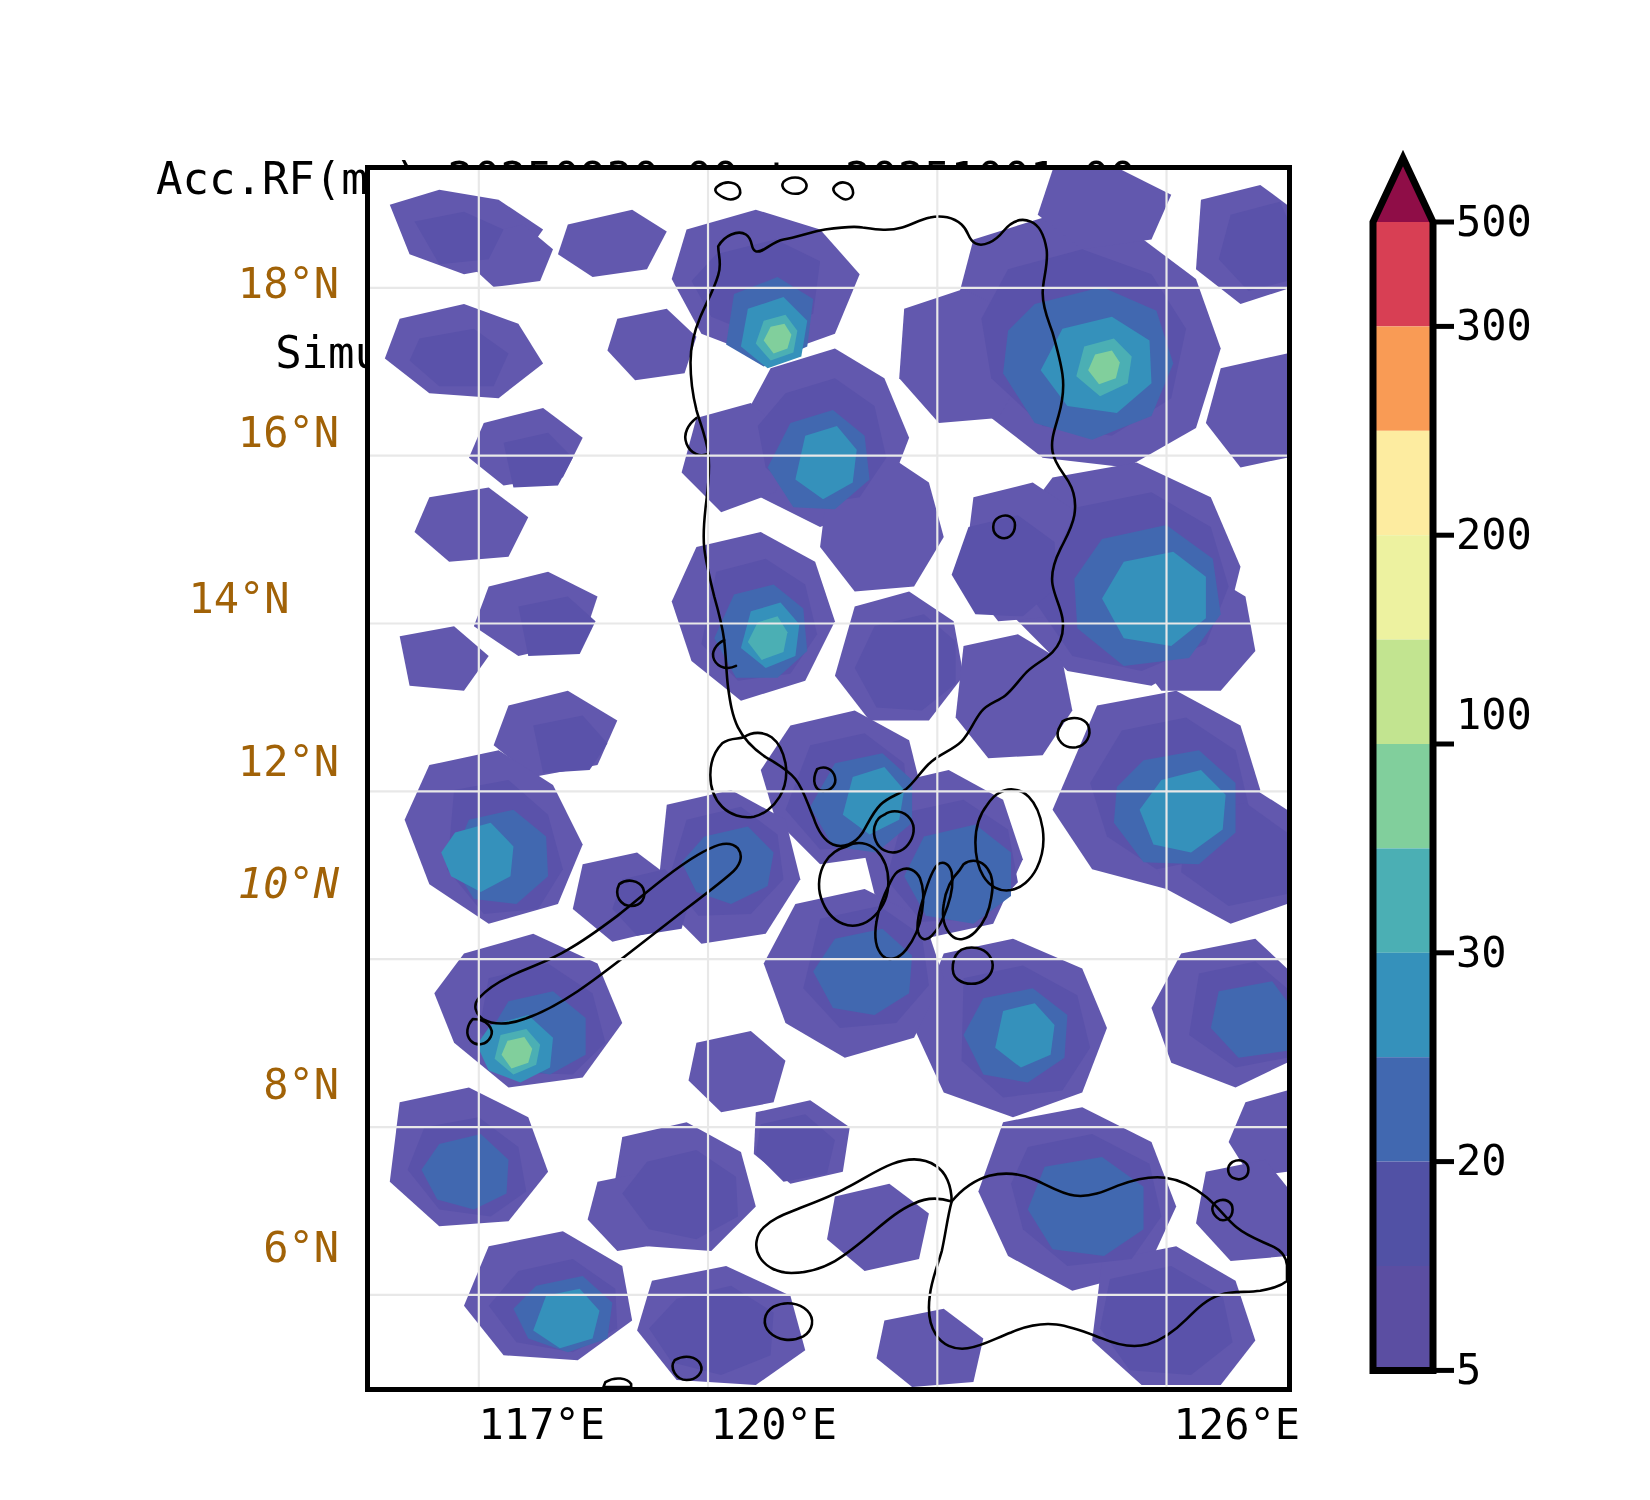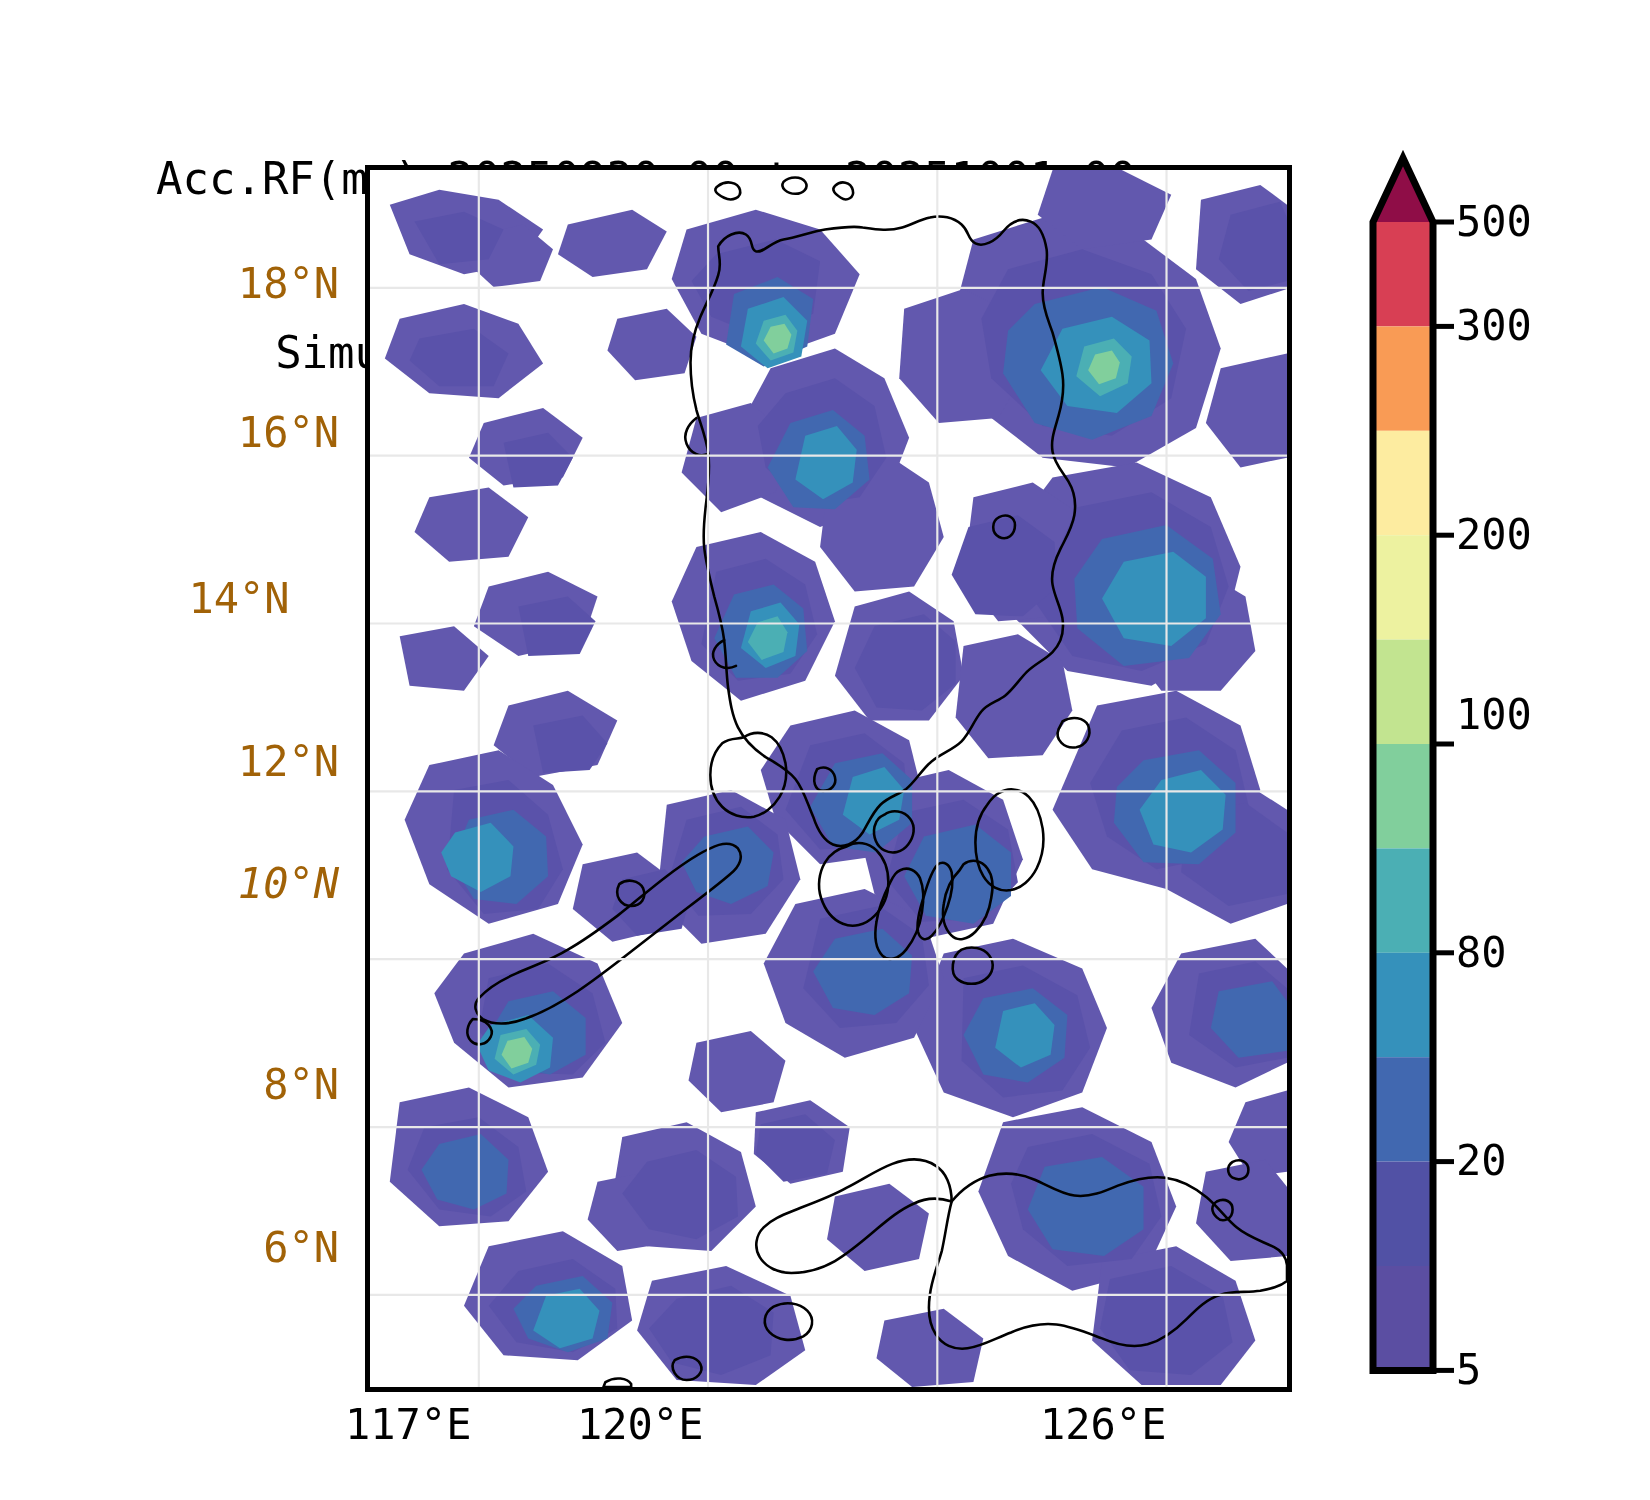--- a/index.html
+++ b/index.html
@@ -36,21 +36,21 @@
 
   
   .ylab{
     position:absolute;right:1311px;
     text-align:right;width:200px;
     font-size:42px;line-height:42px;color:#a16207;
     white-space:pre;
   }
   .xlab{
     position:absolute;top:1404px;
-    text-align:left;width:260px;
+    text-align:right;width:260px;
     font-size:42px;line-height:42px;color:#000;
     white-space:pre;
   }
 
   
   #cbar-wrap{position:absolute;left:1368px;top:150px;width:282px;height:1240px;}
   #cbsvg{position:absolute;left:0;top:0;}
   .cblab{
     position:absolute;left:88px;
     font-size:42px;line-height:42px;color:#000;
@@ -373,18 +373,18 @@
         <line x1="65" y1="802.8" x2="86" y2="802.8"></line>
         <line x1="65" y1="1011.6" x2="86" y2="1011.6"></line>
         <line x1="65" y1="1220.4" x2="86" y2="1220.4"></line>
       </g>
     </svg>
 
     <div class="cblab" style="top:51px;">500</div>
     <div class="cblab" style="top:155px;">300</div>
     <div class="cblab" style="top:364px;">200</div>
     <div class="cblab" style="top:544px;">100</div>
-    <div class="cblab" style="top:782px;">80</div>
+    <div class="cblab" style="top:782px;">30</div>
     <div class="cblab" style="top:990px;">20</div>
     <div class="cblab" style="top:1199px;">5</div>
   </div>
 
 </div>
 
 </body></html>

